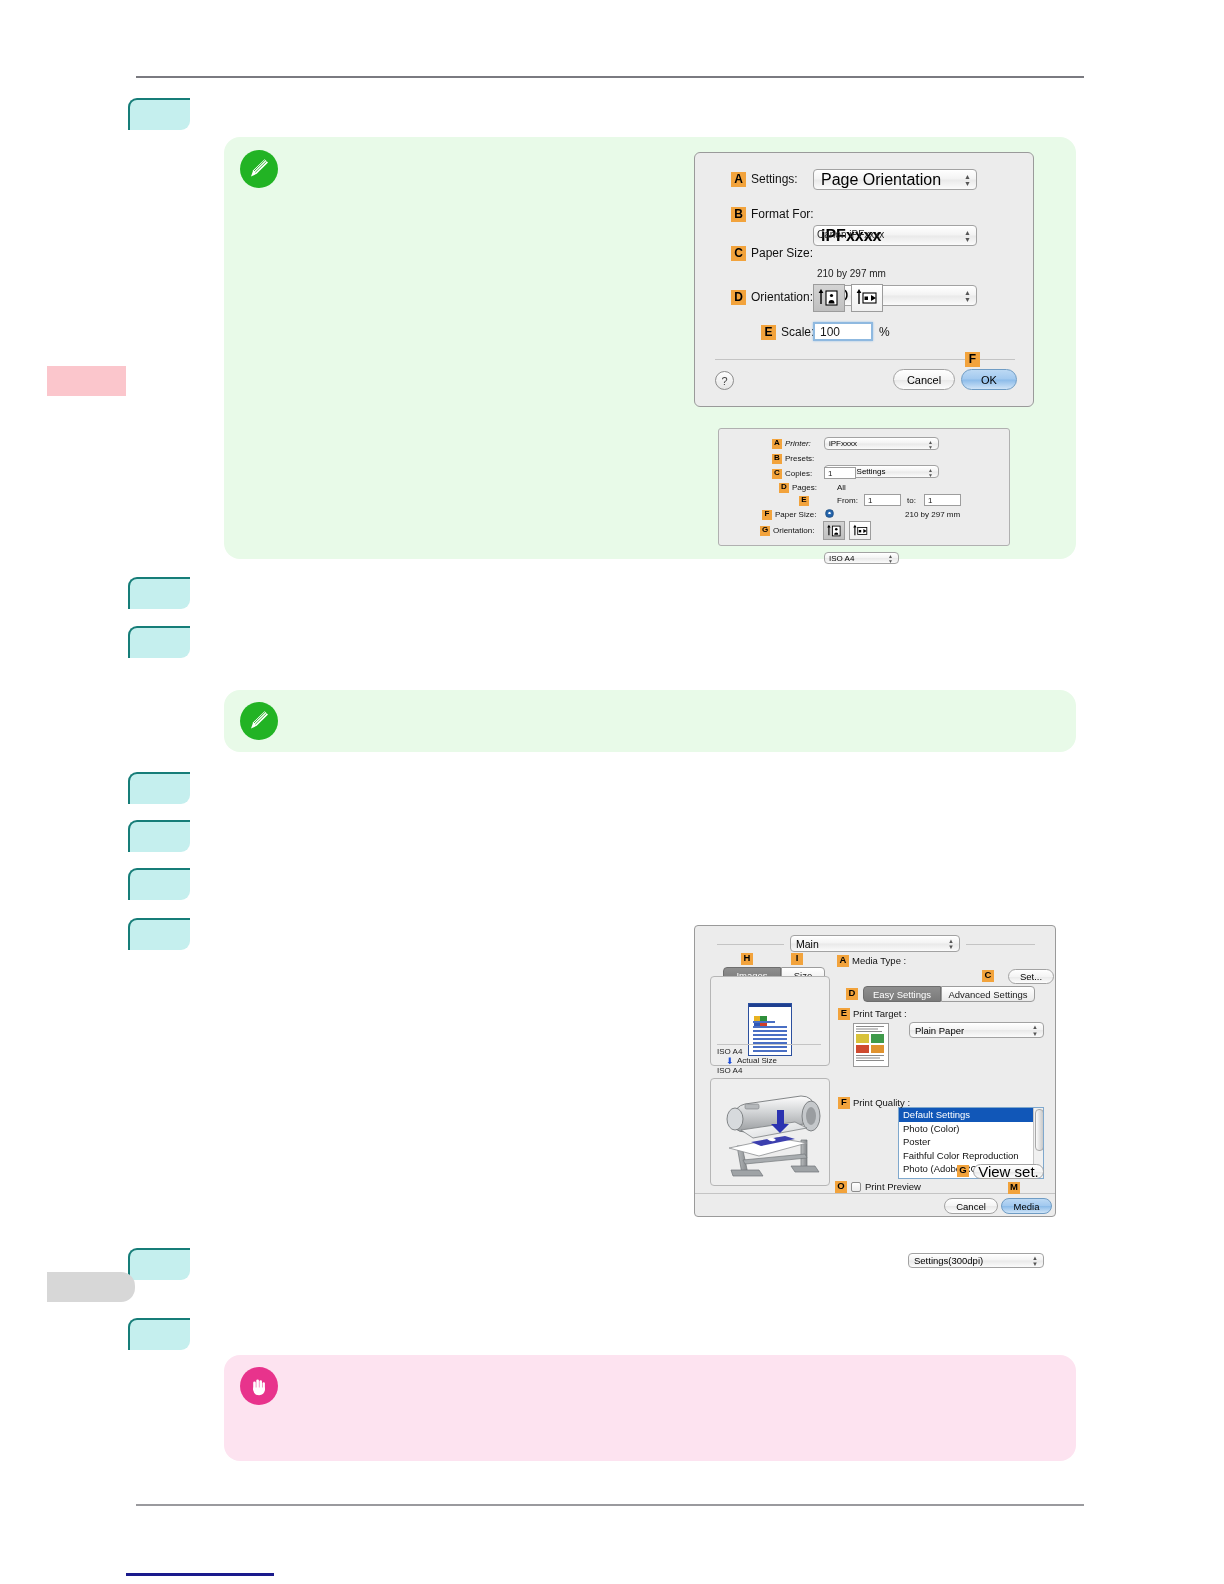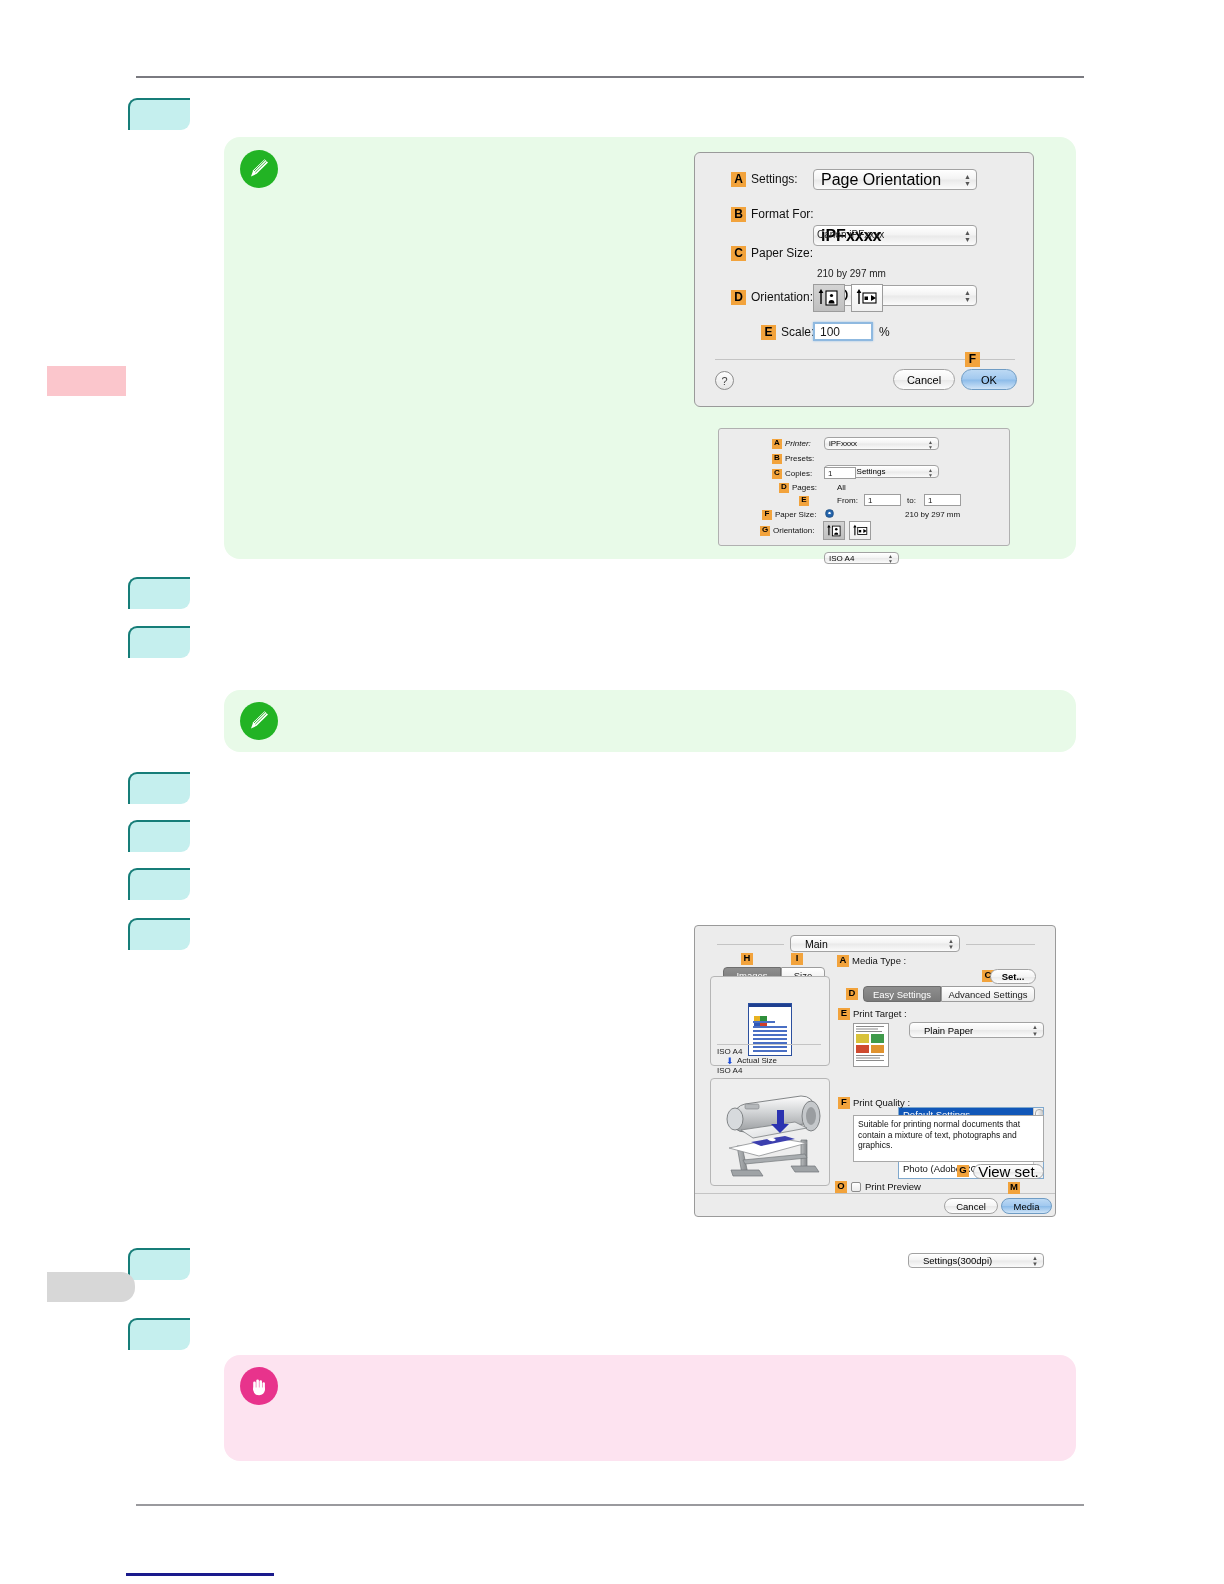--- a/index.html
+++ b/index.html
@@ -178,21 +178,21 @@
     border-color: #2d5c8e;
   }
 
   
   #dlg-main {
     left: 694px; top: 925px; width: 362px; height: 292px;
     background: #ececec; border: 1px solid #9a9a9a; border-radius: 4px;
   }
   #dlg-main .lbl { font-size: 9.5px; color: #111; }
   #dlg-main .letter { width: 12px; height: 12px; font-size: 9.5px; }
-  #dlg-main .popup { font-size: 9.5px; padding-left: 14px; }
+  #dlg-main .popup { font-size: 9.5px; padding-left: 5px; }
 
   .seg-tab {
     box-sizing: border-box;
     display: flex; align-items: center; justify-content: center;
     font-size: 9.5px;
     border: 1px solid #9c9c9c;
     background: linear-gradient(to bottom,#ffffff,#eaeaea);
     color: #1a1a1a;
   }
   .seg-tab.active {
@@ -549,21 +549,21 @@
   <span class="abs lbl" style="left:157px; top:29px;">Media Type :</span>
   <div class="abs popup" style="left:214px; top:26px; width:135px; height:16px;">
     <span>Plain Paper</span>
     <span class="arrows" style="font-size:6px; line-height:4.5px;">
         <span>▲</span>
         <span>▼</span>
       </span>
   </div>
 
   <span class="abs letter" style="left:287px; top:44px;">C</span>
-  <div class="abs btn" style="left:295px; top:43px; width:46px; height:15px; font-size:9.5px;font-weight:bold;">
+  <div class="abs btn" style="left:313px; top:43px; width:46px; height:15px; font-size:9.5px;">
     <span>Set...</span>
   </div>
 
   <span class="abs letter" style="left:151px; top:62px;">D</span>
   <div class="abs seg-tab active" style="left:168px; top:60px; width:78px; height:16px; border-radius:4px 0 0 4px;">
     <span>Easy Settings</span>
   </div>
   <div class="abs seg-tab" style="left:246px; top:60px; width:94px; height:16px; border-radius:0 4px 4px 0;">
     <span>Advanced Settings</span>
   </div>
@@ -605,21 +605,20 @@
 
   <span class="abs letter" style="left:143px; top:171px;">F</span>
   <span class="abs lbl" style="left:158px; top:171px;">Print Quality :</span>
   <div class="abs popup" style="left:213px; top:169px; width:136px; height:15px;">
     <span>Settings(300dpi)</span>
     <span class="arrows" style="font-size:6px; line-height:4.5px;">
         <span>▲</span>
         <span>▼</span>
       </span>
   </div>
-  <div class="abs desc-box" style="left:158px; top:189px; width:191px; height:47px;">Suitable for printing normal documents that contain a mixture of text, photographs and graphics.</div>
 
   <span class="abs letter" style="left:262px; top:239px;">G</span>
   <div class="abs btn" style="left:278px; top:238px; width:71px; height:15px; font-size:15px;">
     <span>View set.</span>
   </div>
 
   <span class="abs letter" style="left:140px; top:255px;">O</span>
   <div class="abs checkbox" style="left:156px; top:256px;"></div>
   <span class="abs lbl" style="left:170px; top:255px;">Print Preview</span>
 

